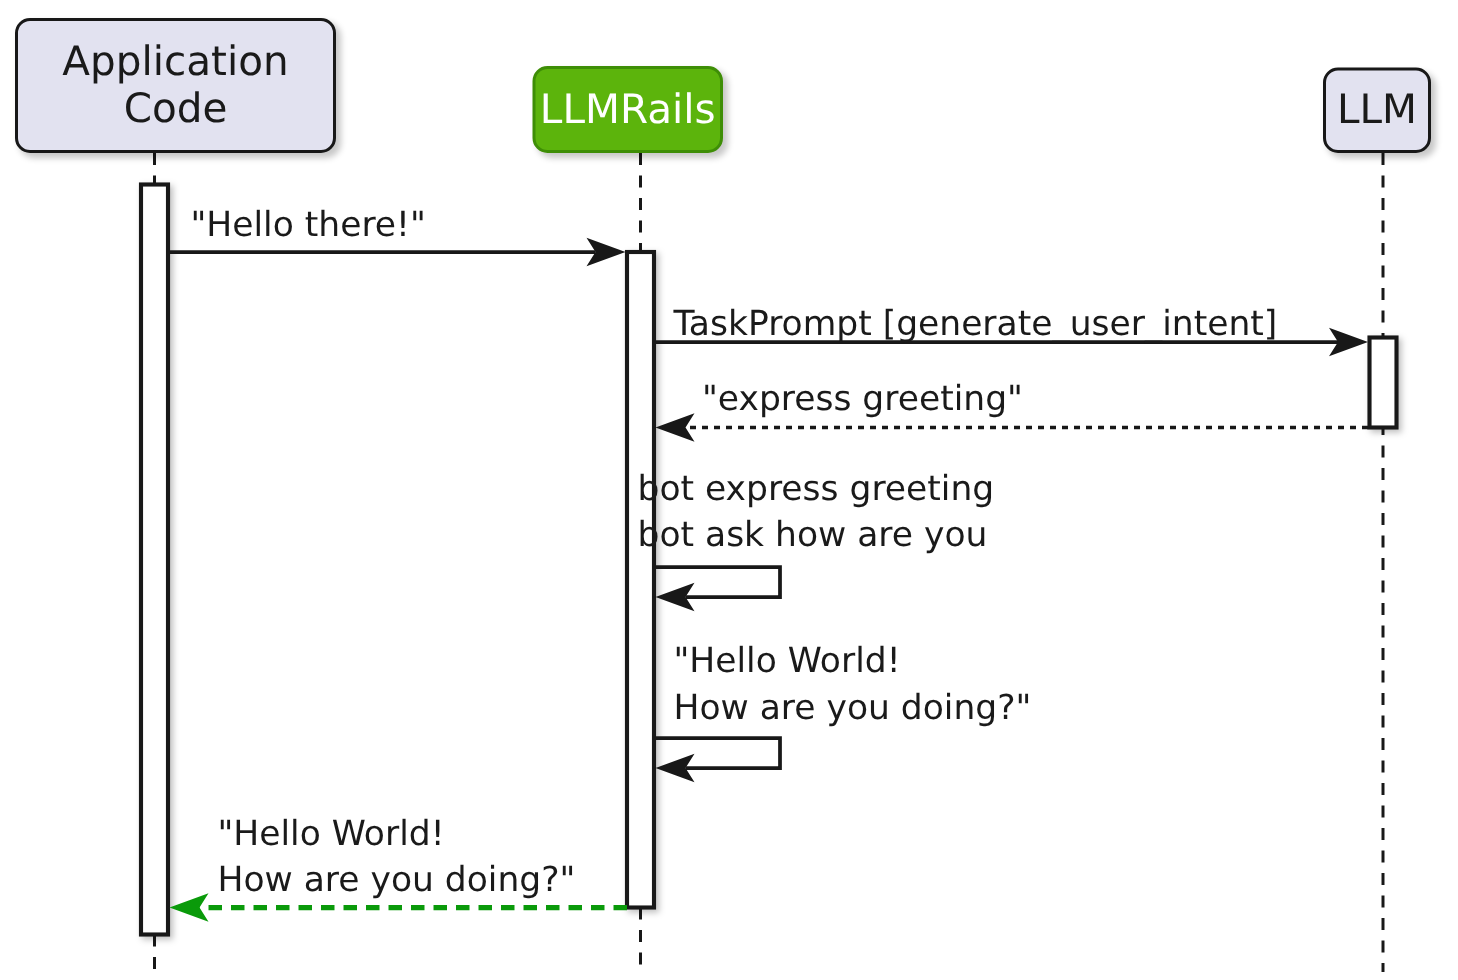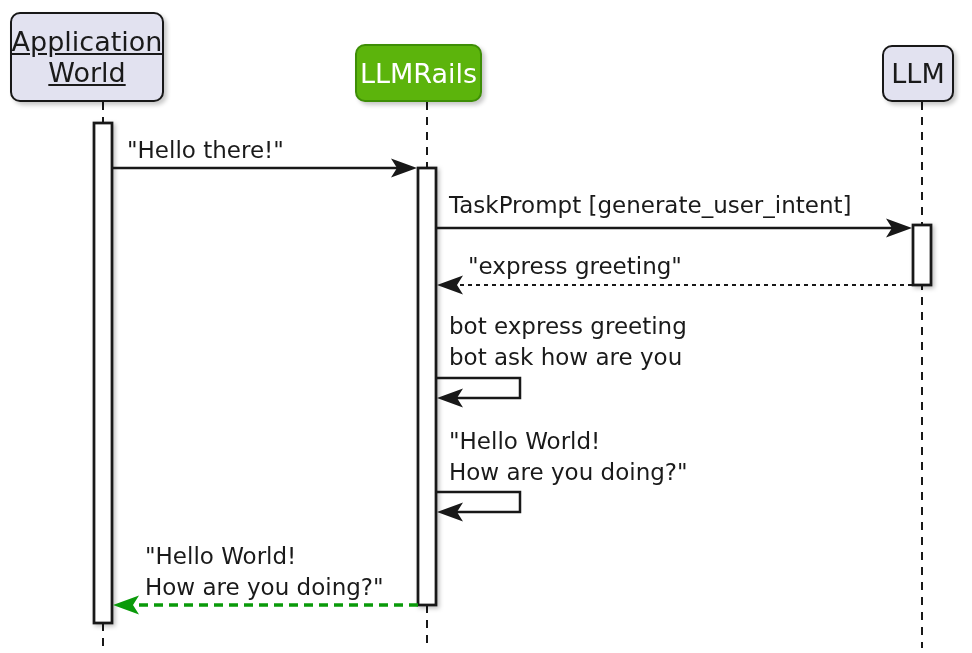--- a/index.html
+++ b/index.html
@@ -76,41 +76,41 @@
     <polyline points="437,378 520,378 520,398 457,398" fill="none" stroke="var(--line,#181818)" stroke-width="2.5"></polyline>
     <polygon points="437,398 463,388.5 457,398 463,407.5" fill="var(--line,#181818)"></polygon>
 
     <polyline points="437,492 520,492 520,512 457,512" fill="none" stroke="var(--line,#181818)" stroke-width="2.5"></polyline>
     <polygon points="437,512 463,502.5 457,512 463,521.5" fill="var(--line,#181818)"></polygon>
 
     <line x1="418" y1="605" x2="132" y2="605" stroke="var(--return-green,#0a9a0a)" stroke-width="3.5" stroke-dasharray="9 6"></line>
     <polygon points="113,605 139,595.5 133,605 139,614.5" fill="var(--return-green,#0a9a0a)"></polygon>
   </svg>
 
-  <div class="participant" style="left:10px;top:12px;width:154px;height:90px;text-decoration:underline;">
+  <div class="participant" style="left:10px;top:12px;width:214px;height:90px;">
     <div>Application</div>
-    <div>World</div>
+    <div>Code</div>
   </div>
   <div class="participant highlight" style="left:355px;top:44px;width:127px;height:58px;">
     <div>LLMRails</div>
   </div>
   <div class="participant" style="left:882px;top:45px;width:72px;height:57px;">
     <div>LLM</div>
   </div>
 
   <div class="msg" style="left:127px;top:135px;">
     <div>"Hello there!"</div>
   </div>
-  <div class="msg" style="left:449px;top:190px;">
+  <div class="msg" style="left:449px;top:201px;">
     <div>TaskPrompt [generate_user_intent]</div>
   </div>
   <div class="msg" style="left:468px;top:251px;">
     <div>"express greeting"</div>
   </div>
-  <div class="msg" style="left:449px;top:311px;">
+  <div class="msg" style="left:425px;top:311px;">
     <div>bot express greeting</div>
     <div>bot ask how are you</div>
   </div>
   <div class="msg" style="left:449px;top:426px;">
     <div>"Hello World!</div>
     <div>How are you doing?"</div>
   </div>
   <div class="msg" style="left:145px;top:541px;">
     <div>"Hello World!</div>
     <div>How are you doing?"</div>

